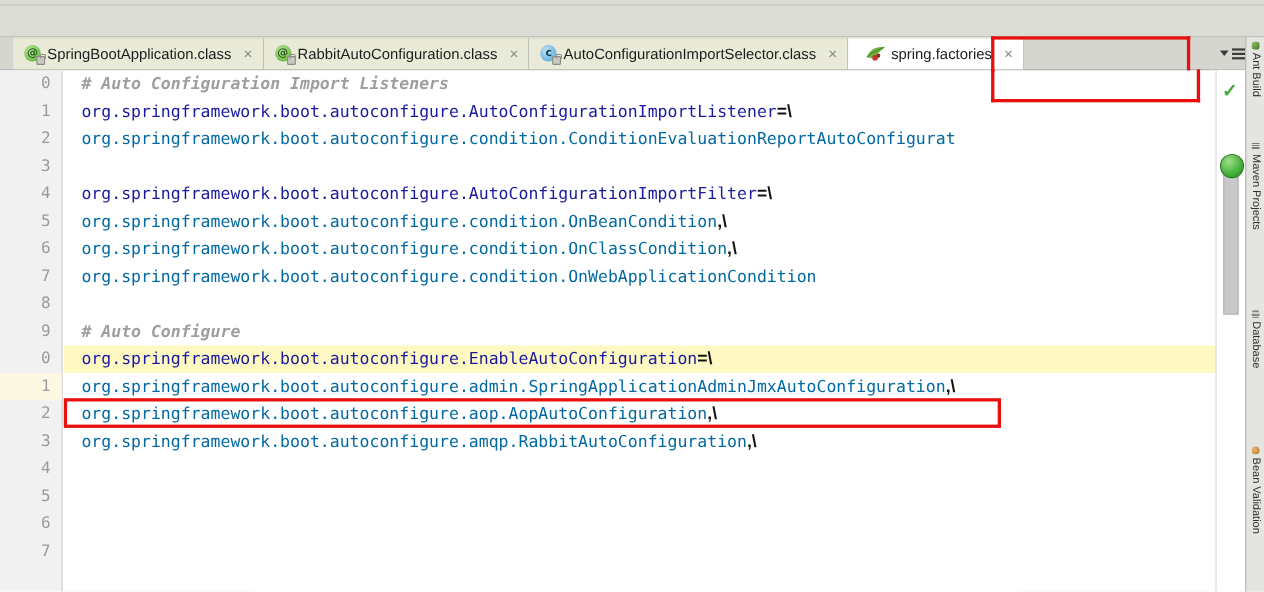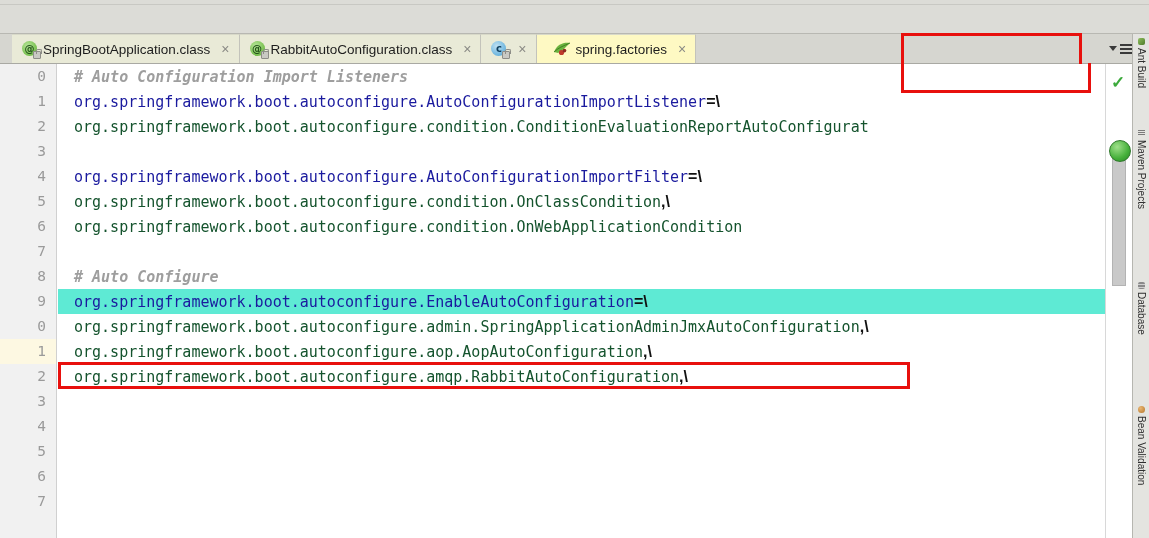--- a/index.html
+++ b/index.html
@@ -32,21 +32,21 @@
     padding: 0 9px 0 10px;
     background: #e9ead7;
     border-right: 1px solid #c3c3bb;
     border-top: 1px solid #d8d9c9;
     font-size: 13.5px; color: #1d1d1d;
     white-space: nowrap;
     cursor: default;
   }
   .tab.first { margin-left: 12px; }
   .tab.active {
-    background: #fef9c3;
+    background: #ffffff;
     padding-left: 16px;
   }
   .tab .close {
     color: #8a8a85; font-size: 14px; margin-left: 6px; line-height: 1;
   }
   .tab .label { line-height: 1; position: relative; top: 1px; }
 
   
   .icn { width: 16px; height: 16px; position: relative; flex: 0 0 16px; }
   .icn-at {
@@ -107,35 +107,35 @@
     position: absolute; left: 0; top: 0; width: 57px; height: 474px;
     background: #f1f1f1; border-right: 1px solid #d0d0d0;
   }
   .code {
     position: absolute; left: 58px; top: 0; right: 0; height: 474px;
     overflow: hidden;
   }
   .row {
     position: relative; height: 25px; line-height: 25px; white-space: nowrap;
   }
-  .row.cur { background: #5eead4; }
+  .row.cur { background: #fef9c3; }
   .gnum {
     position: absolute; right: 10px; height: 25px; line-height: 25px;
     font-family: "DejaVu Sans Mono", monospace; font-size: 14.5px; color: #9a9a9a;
   }
   .grow { position: relative; height: 25px; }
   .grow.cur { background: #fdf8e2; }
   .txt {
     font-family: "DejaVu Sans Mono", monospace;
     font-size: 15px; font-weight: normal;
     padding-left: 16px; letter-spacing: 0px;
   }
   .txt.comment { color: #9e9e9e; font-style: italic; font-weight: bold; }
   .txt.key { color: #1a1a9e; }
-  .txt.val { color: #14532d; }
+  .txt.val { color: #0369a1; }
   .tail { color: #111111; font-weight: bold; }
 
   
   .annot-line {
     position: absolute; left: 58px; top: 362px; width: 852px; height: 27px;
     border: 3px solid #e8100d; z-index: 8; pointer-events: none;
   }
 
   
   .markcol {
@@ -204,20 +204,21 @@
       </span>
       <span class="label">RabbitAutoConfiguration.class</span>
       <span class="close">×</span>
     </div>
 
     <div class="tab">
       <span class="icn">
         <span class="icn-c">c</span>
           <span class="lock"></span>
       </span>
+      <span class="label">AutoConfigurationImportSelector.class</span>
       <span class="close">×</span>
     </div>
 
     <div class="tab active">
       <span class="icn-leaf">
         <svg width="18" height="16" viewBox="0 0 18 16">
           <path d="M1 11 C4 3, 11 1, 17 2 C13 6, 10 9, 5 12 Z" fill="#6cb33f"></path>
           <path d="M1 11 C5 7, 10 5, 17 2" stroke="#3d7a22" stroke-width="0.9" fill="none"></path>
           <circle cx="8.5" cy="11.5" r="2.6" fill="#c0392b"></circle>
           <circle cx="11.4" cy="9.6" r="1.9" fill="#8e2b22"></circle>
@@ -297,20 +298,21 @@
         <div class="grow">
           <span class="gnum">7</span>
         </div>
       </div>
     <div class="code" id="codebody">
         <div class="row"><span class="txt comment"># Auto Configuration Import Listeners</span></div>
         <div class="row"><span class="txt key">org.springframework.boot.autoconfigure.AutoConfigurationImportListener</span><span class="tail">=\</span></div>
         <div class="row"><span class="txt val">org.springframework.boot.autoconfigure.condition.ConditionEvaluationReportAutoConfigurat</span></div>
         <div class="row"><span class="txt"></span></div>
         <div class="row"><span class="txt key">org.springframework.boot.autoconfigure.AutoConfigurationImportFilter</span><span class="tail">=\</span></div>
+        <div class="row"><span class="txt val">org.springframework.boot.autoconfigure.condition.OnBeanCondition</span><span class="tail">,\</span></div>
         <div class="row"><span class="txt val">org.springframework.boot.autoconfigure.condition.OnClassCondition</span><span class="tail">,\</span></div>
         <div class="row"><span class="txt val">org.springframework.boot.autoconfigure.condition.OnWebApplicationCondition</span></div>
         <div class="row"><span class="txt"></span></div>
         <div class="row"><span class="txt comment"># Auto Configure</span></div>
         <div class="row cur"><span class="txt key">org.springframework.boot.autoconfigure.EnableAutoConfiguration</span><span class="tail">=\</span></div>
         <div class="row"><span class="txt val">org.springframework.boot.autoconfigure.admin.SpringApplicationAdminJmxAutoConfiguration</span><span class="tail">,\</span></div>
         <div class="row"><span class="txt val">org.springframework.boot.autoconfigure.aop.AopAutoConfiguration</span><span class="tail">,\</span></div>
         <div class="row"><span class="txt val">org.springframework.boot.autoconfigure.amqp.RabbitAutoConfiguration</span><span class="tail">,\</span></div>
       </div>
   </div>

